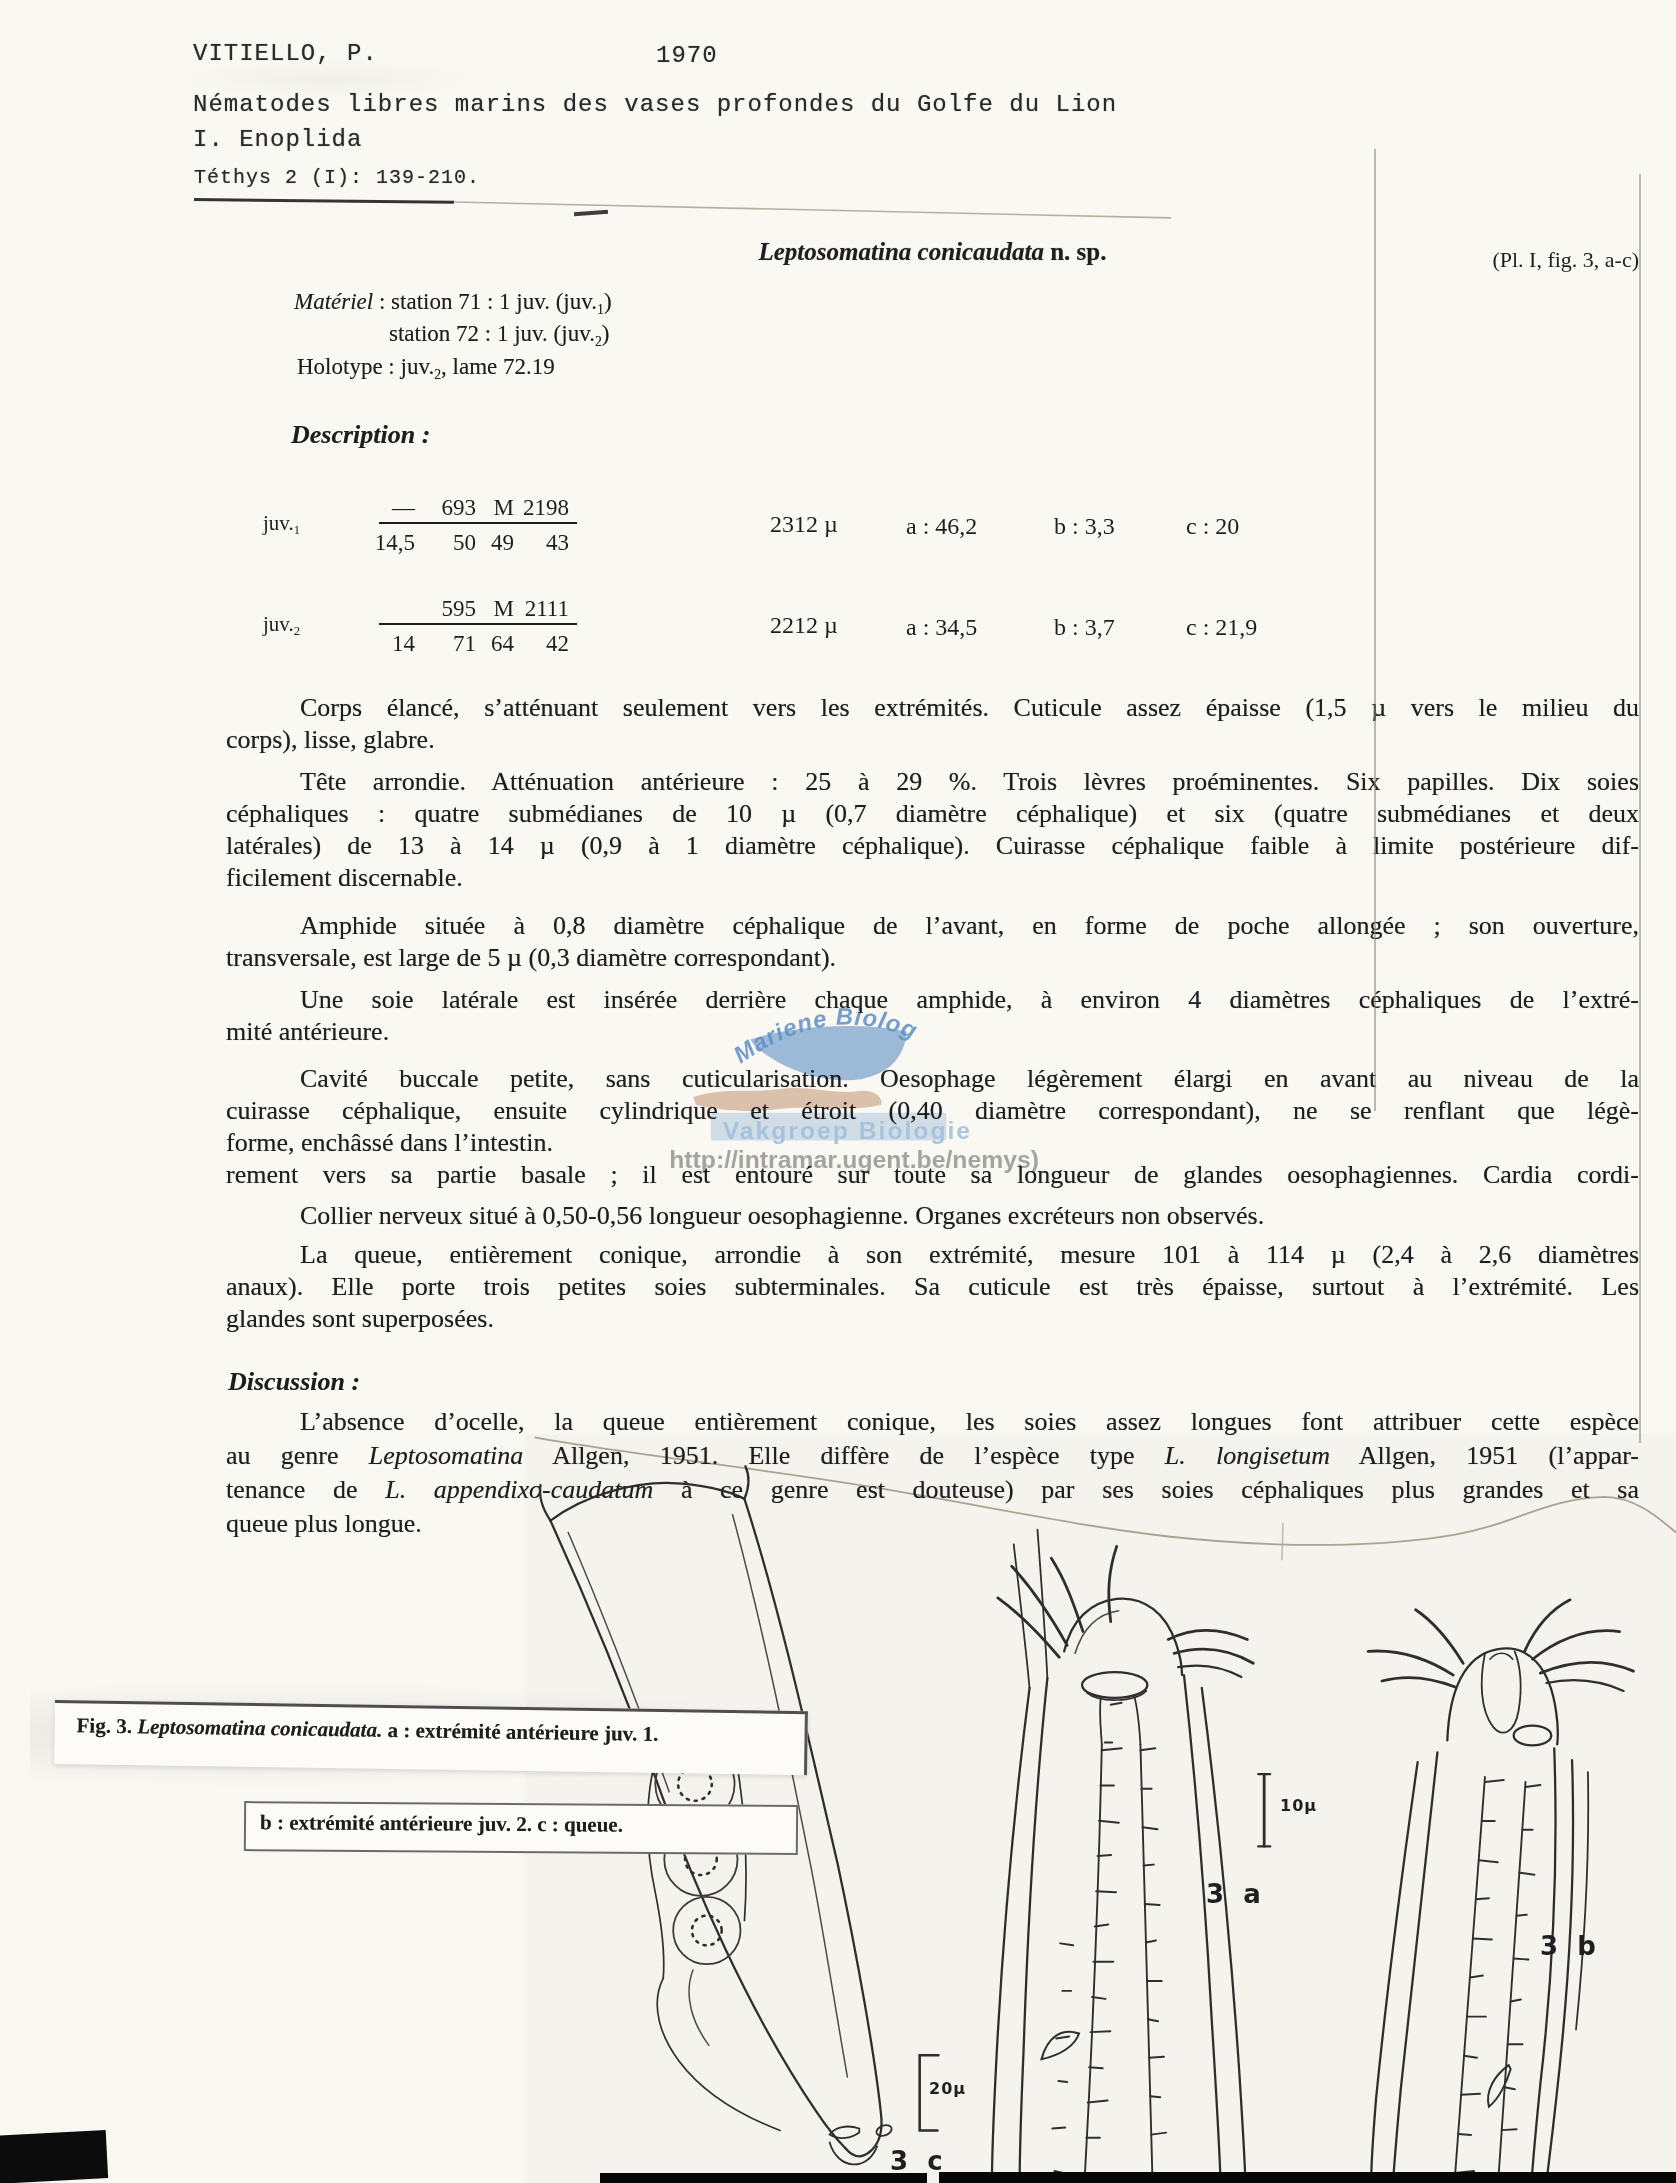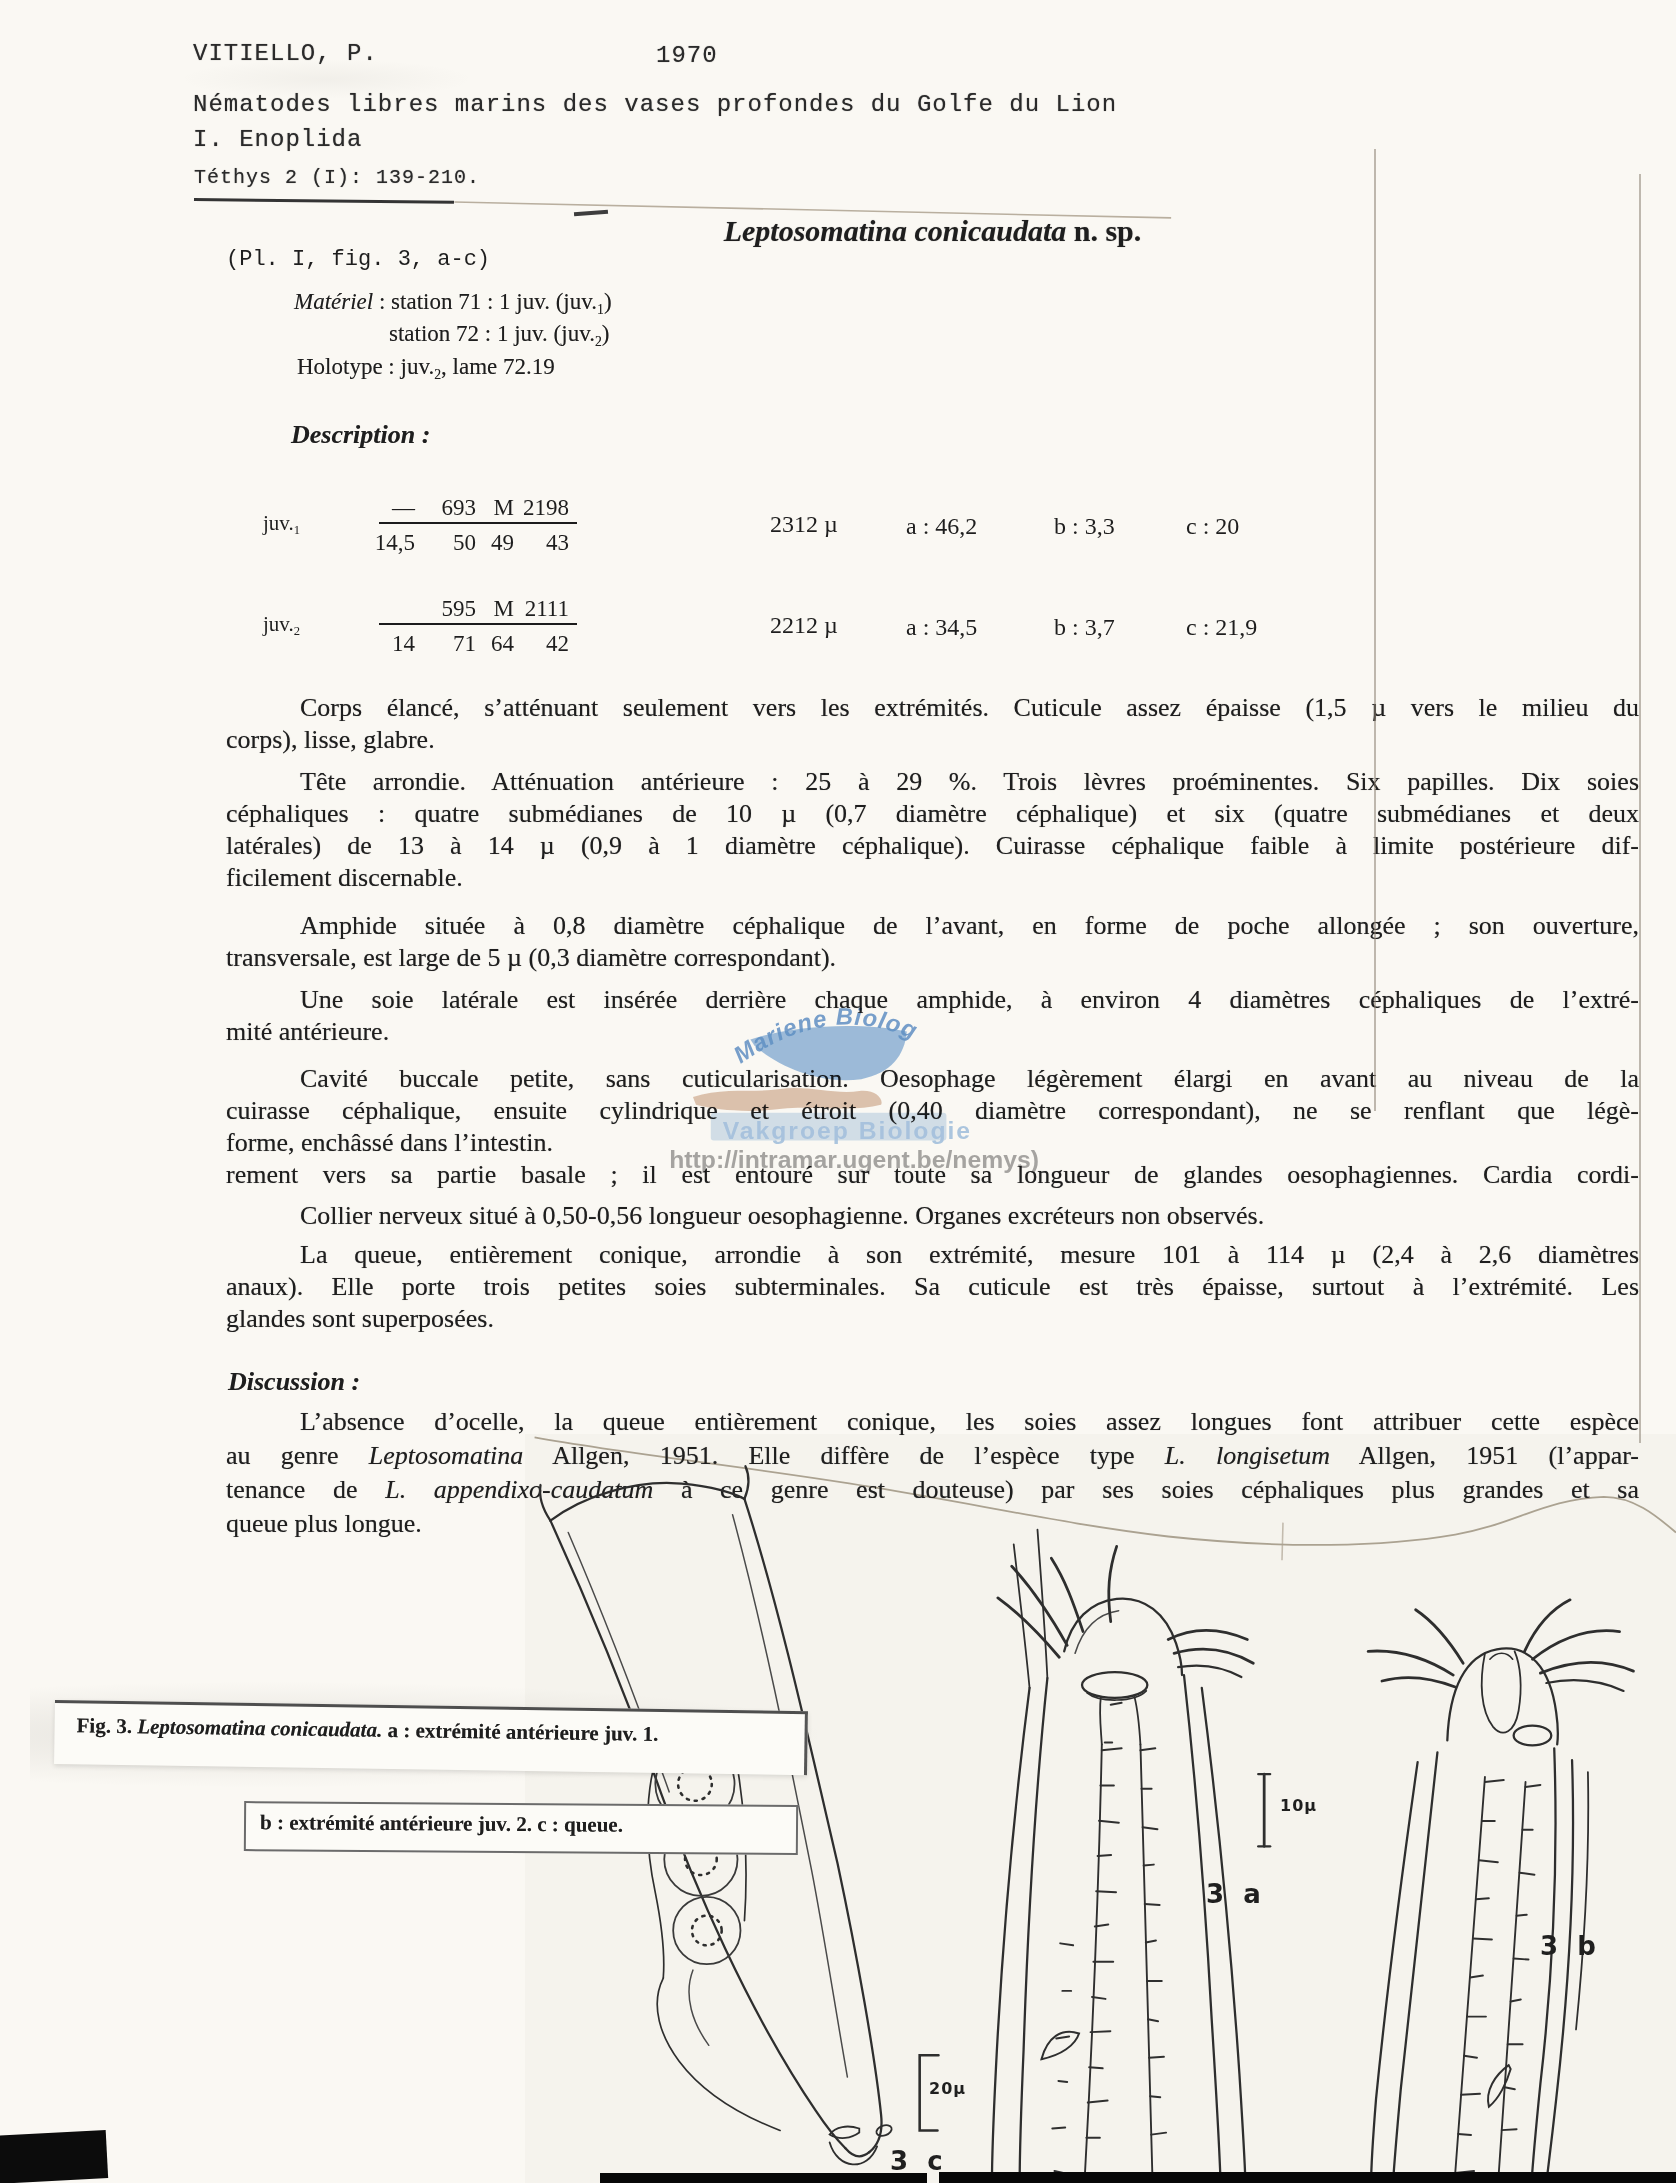--- a/index.html
+++ b/index.html
@@ -8,22 +8,22 @@
   .abs{position:absolute;}
   
   .tw{font-family:"Liberation Mono","DejaVu Sans Mono",monospace;color:#2a2a2a;
       text-shadow:0 0 1px rgba(40,40,40,.55);white-space:nowrap;}
   .tw-big{font-size:24px;letter-spacing:1px;}
   .tw-ref{font-size:20px;letter-spacing:1px;}
   .underline-bar{position:absolute;background:#343434;height:3px;transform:rotate(0.6deg);transform-origin:left top;}
   .dash-mark{position:absolute;background:#3d3d3d;height:4px;width:34px;transform:rotate(-4deg);}
   
   .title-wrap{position:absolute;left:226px;top:214px;width:1413px;text-align:center;}
-  .sp-title{font-size:30px;font-weight:bold;text-shadow:0 0 1px rgba(20,20,20,.4);}
-  .plate-ref{position:absolute;left:226px;top:247px;width:1413px;text-align:left;font-size:22px;font-family:Liberation Mono, monospace;}
+  .sp-title{font-size:25px;font-weight:bold;text-shadow:0 0 1px rgba(20,20,20,.4);margin-top:24px;}
+  .plate-ref{position:absolute;left:226px;top:247px;width:1413px;text-align:right;font-size:22px;}
   
   .matline{position:absolute;font-size:23px;white-space:nowrap;text-shadow:0 0 0.6px rgba(20,20,20,.4);}
   .sec-label{position:absolute;font-size:26px;font-weight:bold;font-style:italic;text-shadow:0 0 0.6px rgba(20,20,20,.4);}
   
   .meas{position:absolute;left:0;top:0;width:1676px;height:79px;}
   .m-label{position:absolute;left:263px;top:20px;font-size:21px;text-align:center;}
   .frac{position:absolute;left:381px;top:0;width:194px;font-size:23px;}
   .frow{display:grid;grid-template-columns:34px 61px 38px 55px;justify-items:end;height:30px;align-items:end;}
   .fbar{border-top:2.6px solid #1c1c1c;margin:1px 0 2px -2px;width:198px;}
   .m-total{position:absolute;left:770px;top:20px;font-size:24px;}

